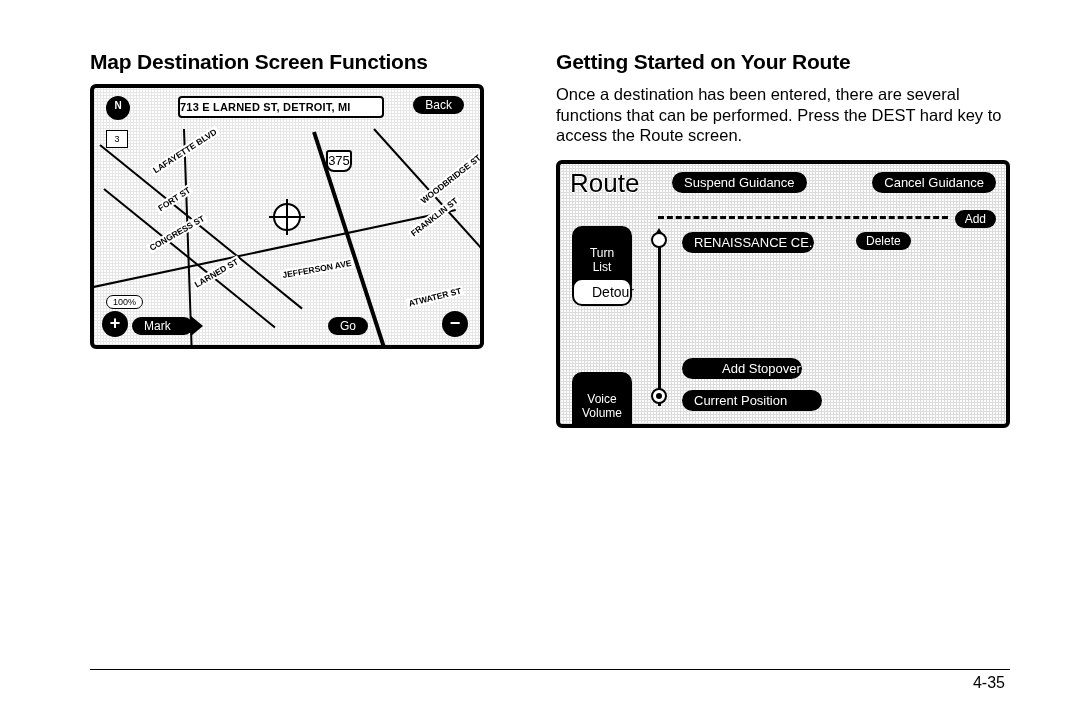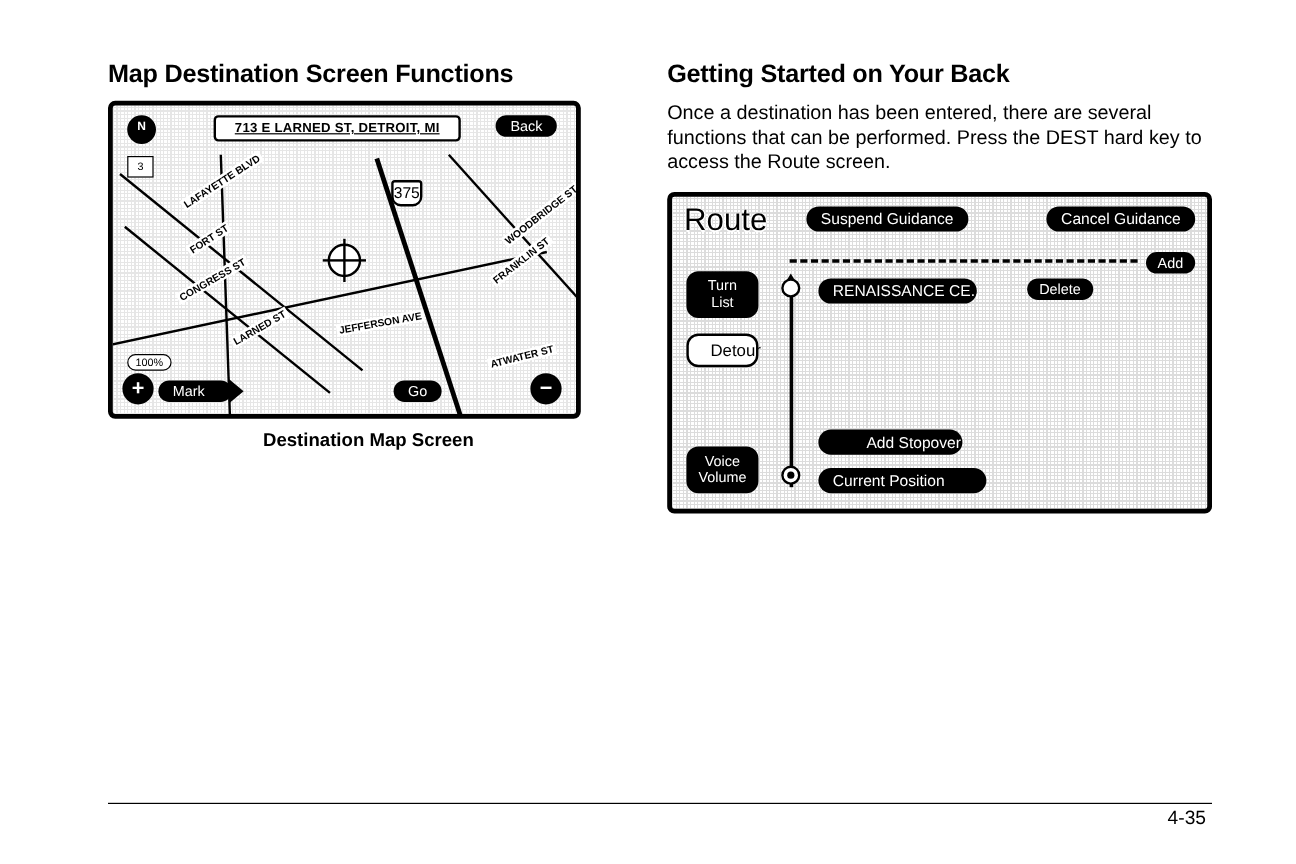--- a/index.html
+++ b/index.html
@@ -68,23 +68,22 @@
     top: 8px;
     left: 84px;
     width: 206px;
     height: 22px;
     background: #fff;
     border: 2px solid #000;
     border-radius: 4px;
     font-size: 11px;
     font-weight: bold;
     line-height: 18px;
-    text-align: center;
+    text-align: left;
     letter-spacing: 0.2px;
-    text-decoration: underline;
   }
   .pill {
     position: absolute;
     background: #000;
     color: #fff;
     border-radius: 11px;
     font-size: 12px;
     padding: 2px 12px;
     text-align: center;
   }
@@ -237,21 +236,21 @@
   .side-btn {
     position: absolute;
     left: 12px;
     width: 60px;
     border: 2px solid #000;
     border-radius: 10px;
     background: #000;
     color: #fff;
     font-size: 12px;
     text-align: center;
-    padding: 4px 2px;
+    padding: 19px 2px;
     line-height: 1.15;
   }
   .turn-btn   { top: 62px; }
   .detour-btn { top: 114px; background: #fff; color: #000; font-size: 14px; padding: 4px 18px; }
   .voice-btn  { top: 208px; }
   .dashed-line {
     position: absolute;
     top: 52px;
     left: 98px;
     right: 58px;
@@ -325,25 +324,24 @@
       <div class="hwy-badge">375</div>
       <div class="target-icon"></div>
 
       <div class="pill back-pill">Back</div>
       <div class="pill mark-pill">Mark</div>
       <div class="pill go-pill">Go</div>
       <div class="circle-btn plus-btn">+</div>
       <div class="circle-btn minus-btn">−</div>
     </div>
 
-    <div class="figure-caption">Destination Map Screen</div>
   </div>
 
   <div class="col">
-    <h2>Getting Started on Your Back</h2>
+    <h2>Getting Started on Your Route</h2>
     <p class="para">Once a destination has been entered, there are several functions that can be performed. Press the DEST hard key to access the Route screen.</p>
 
     <div class="route-fig">
       <div class="route-title">Route</div>
       <div class="dashed-line"></div>
       <div class="vline"></div>
       <div class="node n1"></div>
       <div class="node n2"></div>
 
       <div class="rpill susp">Suspend Guidance</div>

